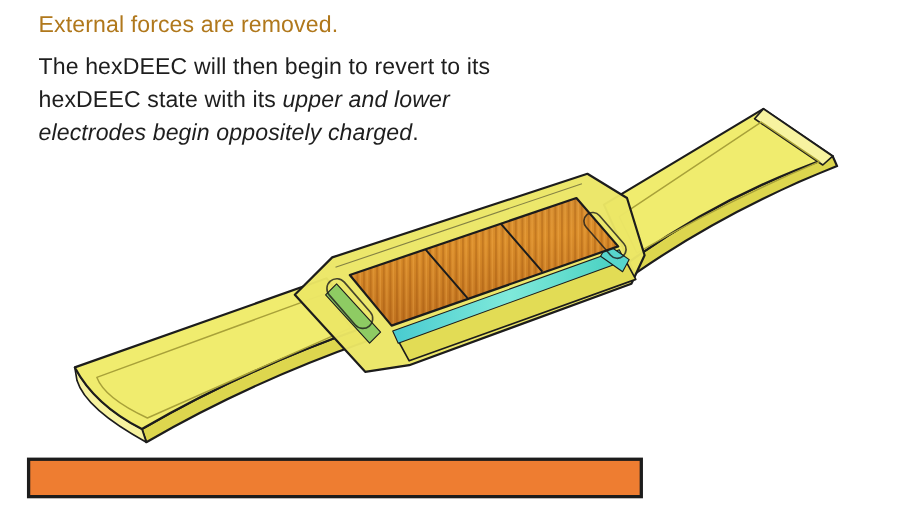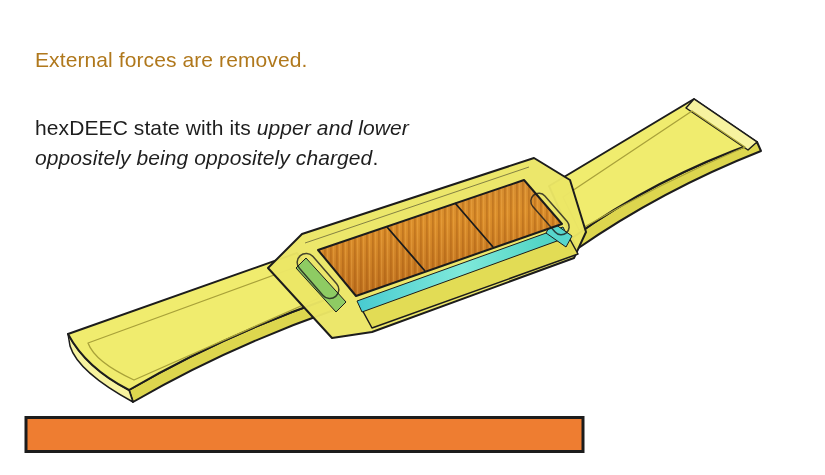--- a/index.html
+++ b/index.html
@@ -10,21 +10,20 @@
     overflow:hidden;
     font-family:"Liberation Sans", sans-serif;
   }
   .caption{
     position:absolute;
     left:35px;top:8px;
     width:520px;
     font-size:21px;
     line-height:30px;
     letter-spacing:0.1px;
-    margin-top:37px;
   }
   .caption-heading{
     color:#b0781c;
     margin:0 0 8px 0;
   }
   .caption-body{
     color:#1e1e1e;
     margin:0;
   }
   .caption-body em{font-style:italic;text-align:center;}
@@ -90,17 +89,17 @@
     <rect x="-8" y="-25" width="16" height="50" rx="8" transform="translate(550,214) rotate(-41)" fill="none" stroke-width="1.5" opacity="0.8"></rect>
   </g>
 
   <rect x="26" y="417.5" width="557" height="34" stroke="#1c1c1c" stroke-width="3" fill="#ee7d31"></rect>
 </svg>
 </div>
 
 <div class="caption">
   <div class="caption-heading">External forces are removed.</div>
   <div class="caption-body">
-    <br>
+    <span>The hexDEEC will then begin to revert to its</span><br>
     <span>hexDEEC state with its </span><em>upper and lower</em><br>
-    <em>oppositely being oppositely charged</em><span>.</span>
+    <em>electrodes begin oppositely charged</em><span>.</span>
   </div>
 </div>
 
 </body></html>

